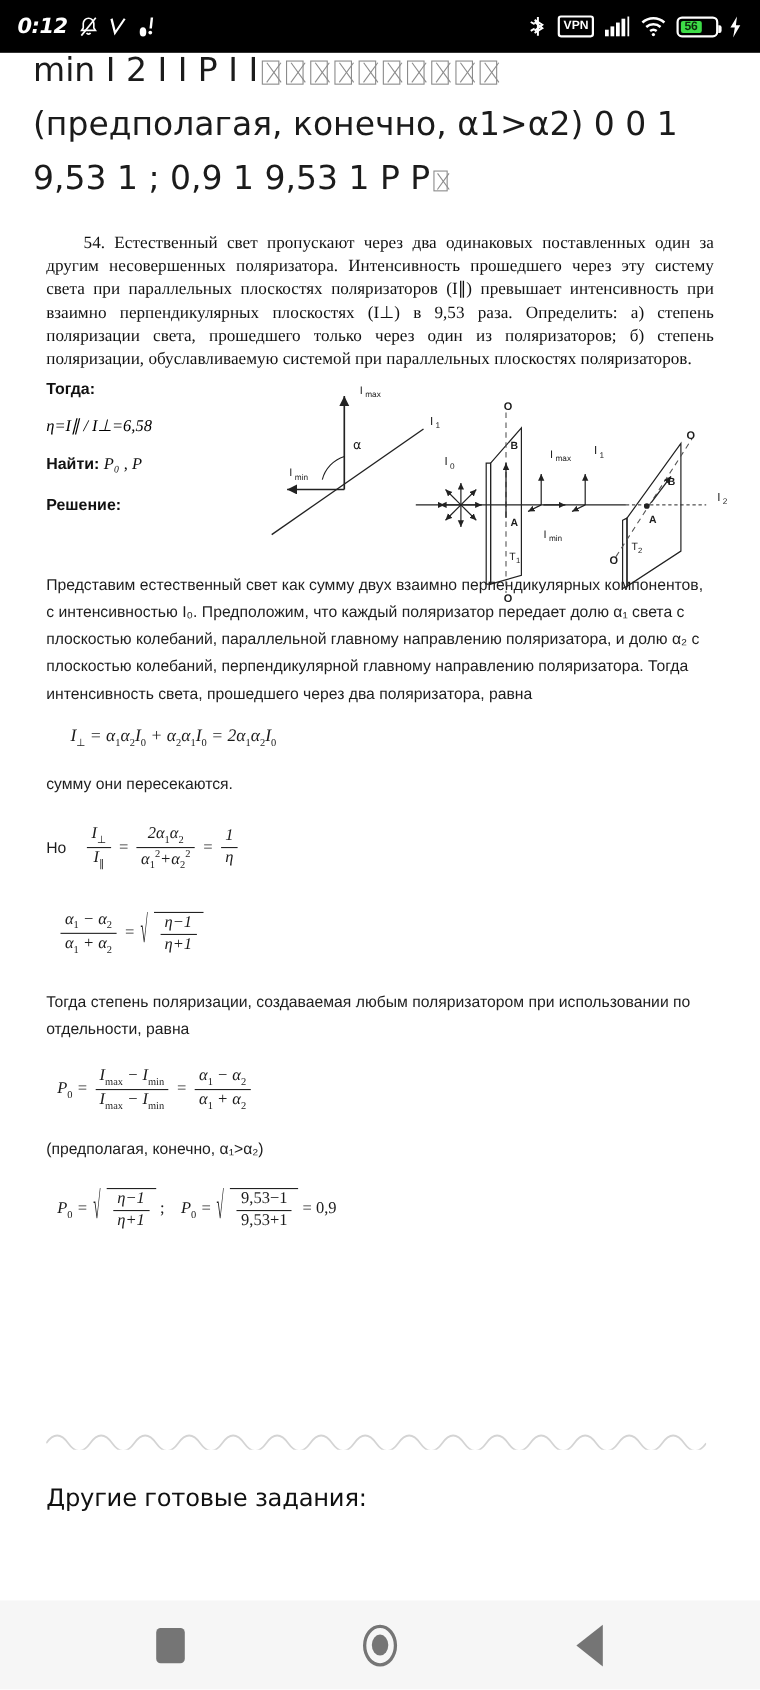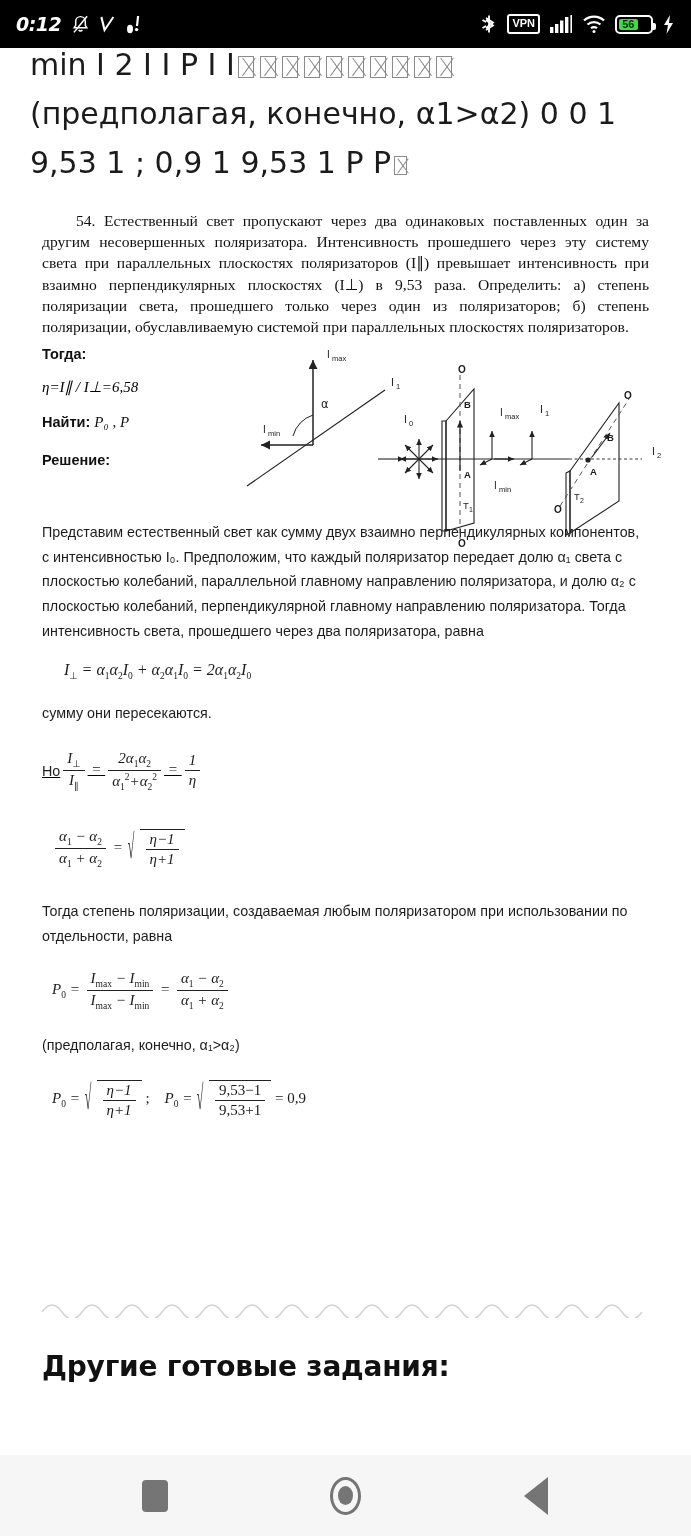--- a/index.html
+++ b/index.html
@@ -131,21 +131,21 @@
   .sqrt > .inner{ border-top:1.1px solid #222; padding:1px 3px 0 3px; display:inline-block;}
   sub.s{ font-size:9.5px; font-style:normal;}
   sup.s{ font-size:9.5px; font-style:normal;}
 
   
   .wave{ position:absolute; left:42px; top:1296px; width:600px; height:22px; }
 
   .others{
     position:absolute; left:42px; top:1350px;
     font-family:"DejaVu Sans", sans-serif;
-    font-weight:700; font-size:28px; color:#111;
+    font-weight:400; font-size:22px; color:#111;
     letter-spacing:-0.2px;
   }
 
   .footerbar{
     position:absolute; left:0; top:1407px; width:691px; height:48px;
     background:#f2f3f4;
     display:flex; align-items:center; justify-content:center;
     font-family:"DejaVu Sans", sans-serif;
     font-size:15.5px; color:#6d7278;
   }
@@ -345,21 +345,21 @@
     <div class="para" style="margin-top:4px;">Представим естественный свет как сумму двух взаимно перпендикулярных компонентов, с интенсивностью I₀. Предположим, что каждый поляризатор передает долю α₁ света с плоскостью колебаний, параллельной главному направлению поляризатора, и долю α₂ с плоскостью колебаний, перпендикулярной главному направлению поляризатора. Тогда интенсивность света, прошедшего через два поляризатора, равна</div>
 
 
 
     <div class="eq" style="margin:18px 0 0 22px; font-size:16px;">
       <i>I</i><sub class="s">⊥</sub> = <i>α</i><sub class="s">1</sub><i>α</i><sub class="s">2</sub><i>I</i><sub class="s">0</sub> + <i>α</i><sub class="s">2</sub><i>α</i><sub class="s">1</sub><i>I</i><sub class="s">0</sub> = 2<i>α</i><sub class="s">1</sub><i>α</i><sub class="s">2</sub><i>I</i><sub class="s">0</sub>
     </div>
 
     <div class="para" style="margin-top:20px;">сумму они пересекаются.</div>
 
-    <div style="margin-top:24px; display:flex; align-items:center; text-decoration:underline;">
+    <div style="margin-top:24px; display:flex; align-items:center; gap:16px;">
       <span class="para">Но</span>
       <span class="eq" style="font-size:15px;">
         <span class="frac"><span class="num"><i>I</i><sub class="s">⊥</sub></span><span class="den"><i>I</i><sub class="s">∥</sub></span></span>
         =
         <span class="frac"><span class="num">2<i>α</i><sub class="s">1</sub><i>α</i><sub class="s">2</sub></span><span class="den"><i>α</i><sub class="s">1</sub><sup class="s">2</sup>+<i>α</i><sub class="s">2</sub><sup class="s">2</sup></span></span>
         =
         <span class="frac"><span class="num">1</span><span class="den"><i>η</i></span></span>
       </span>
     </div>
 

